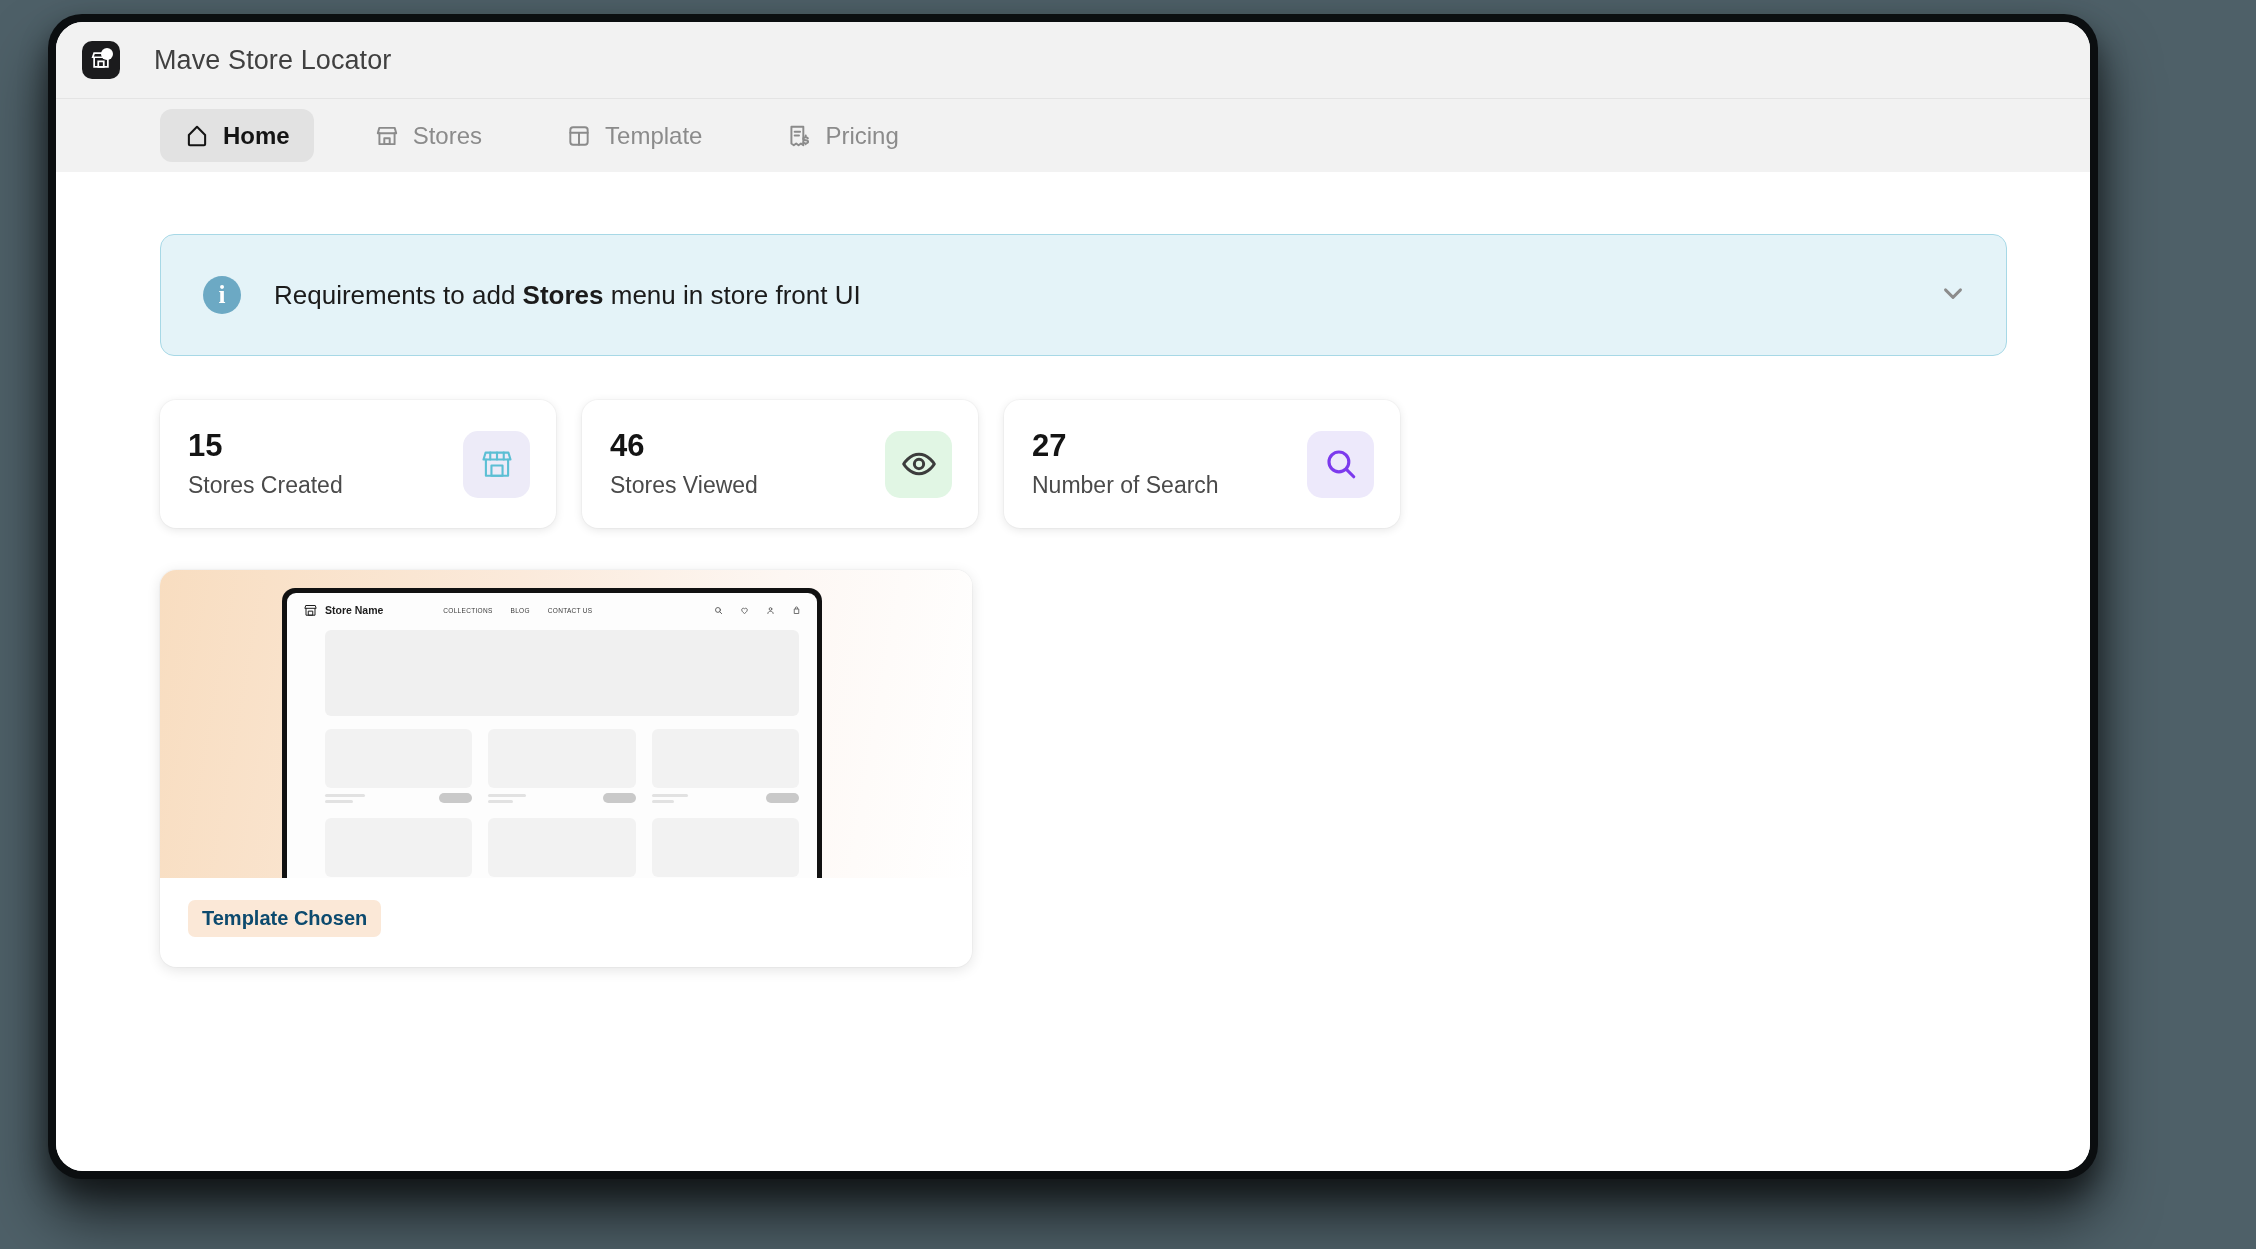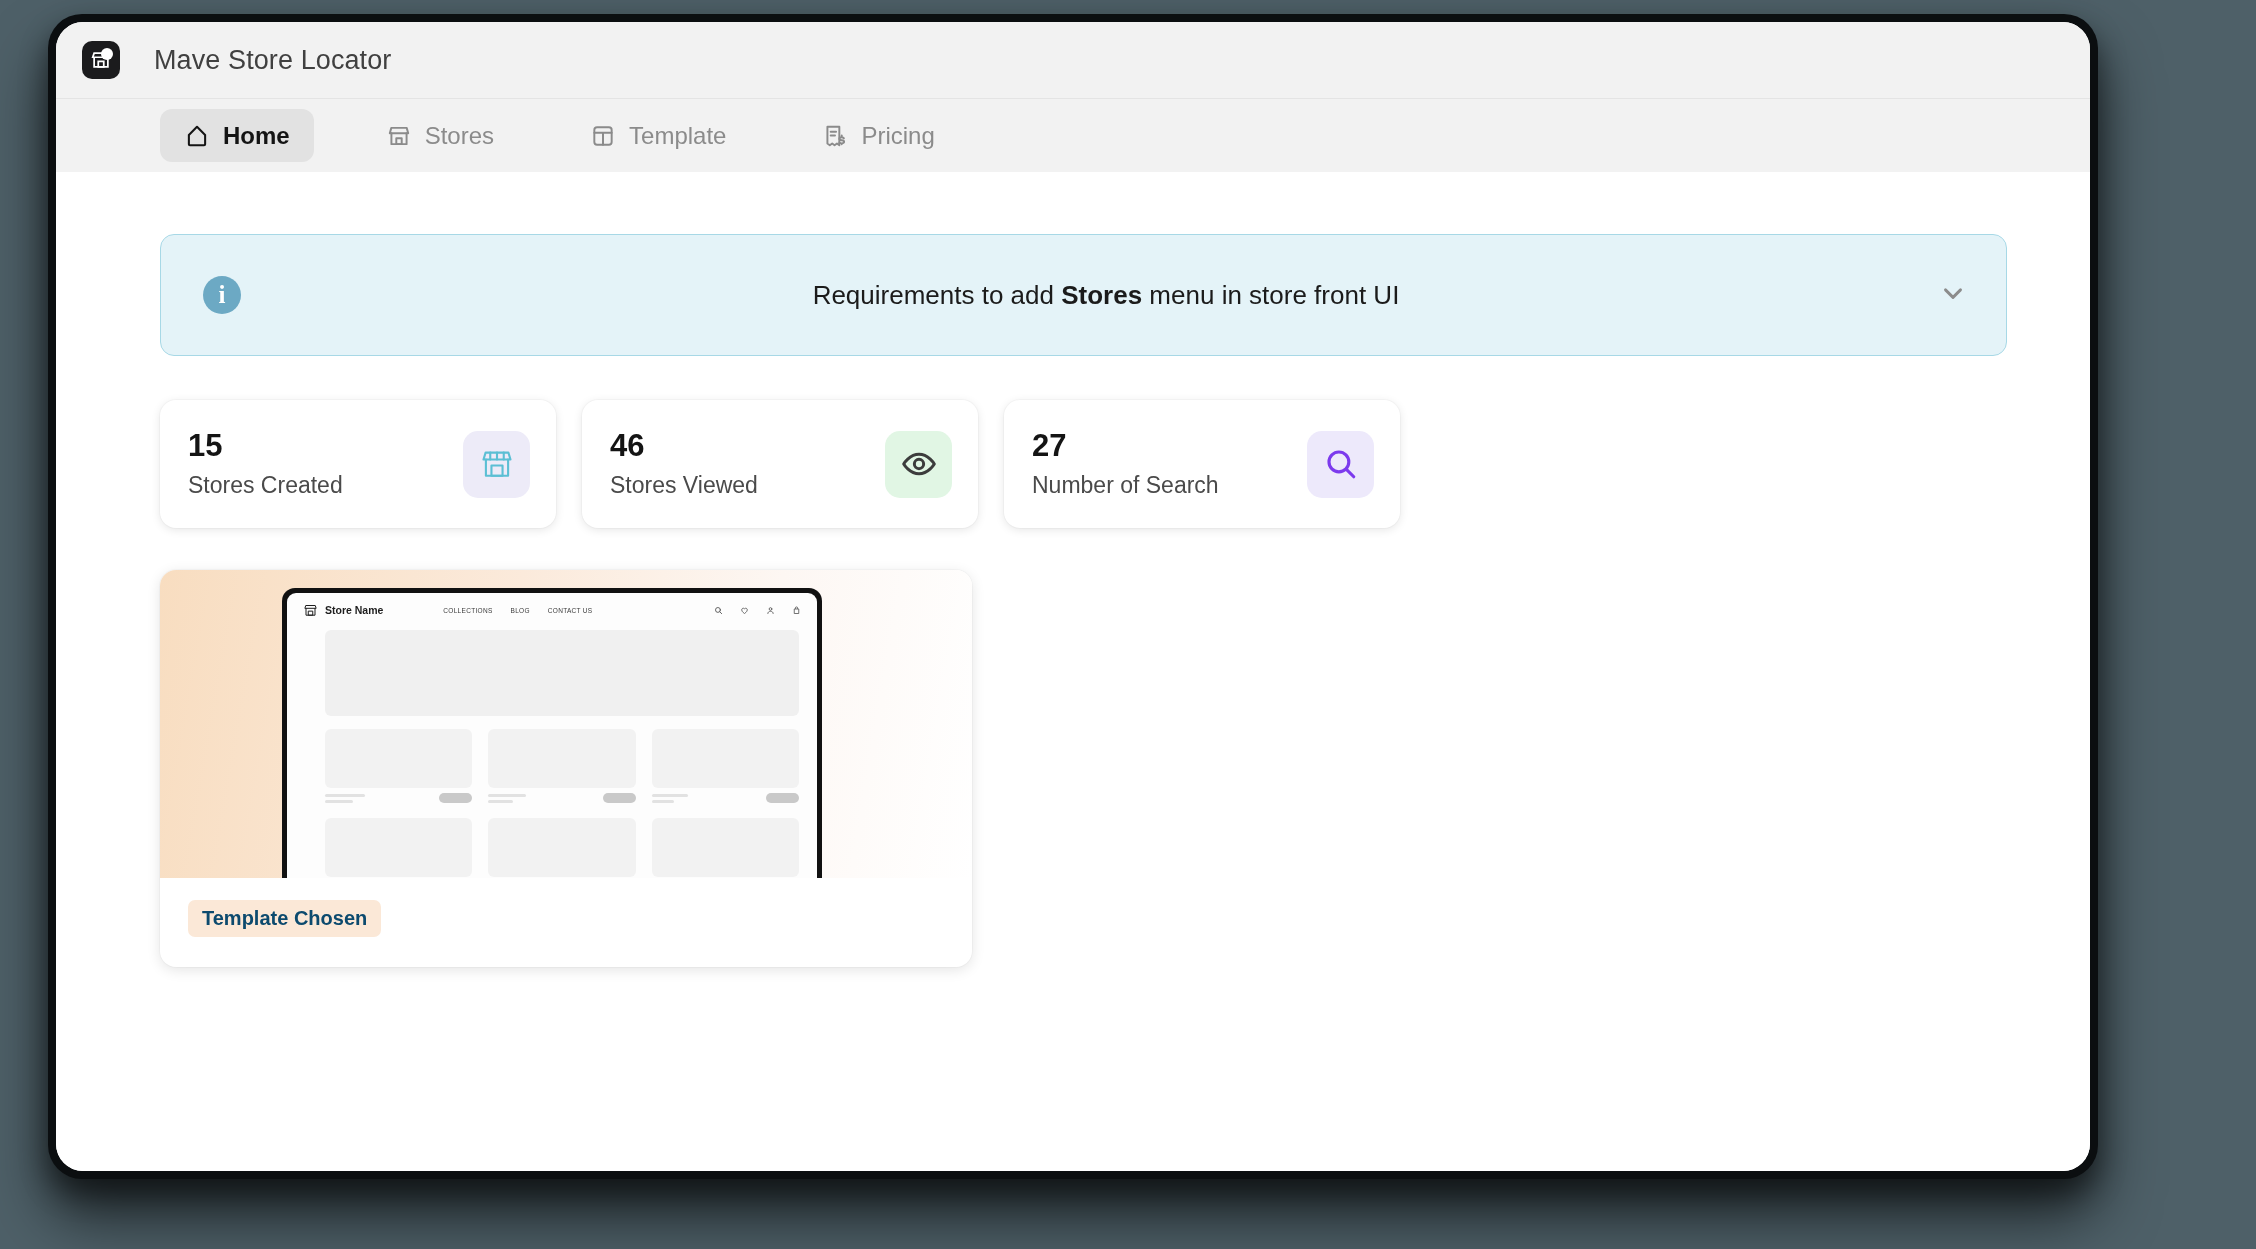--- a/index.html
+++ b/index.html
@@ -73,21 +73,21 @@
   }
 
   
   .navbar {
     height: 74px;
     background: #f2f2f2;
     border-top: 1px solid #e4e4e4;
     display: flex;
     align-items: center;
     padding-left: 104px;
-    gap: 18px;
+    gap: 6px;
     flex: 0 0 auto;
   }
   .nav-item {
     display: flex;
     align-items: center;
     gap: 13px;
     height: 53px;
     padding: 0 24px;
     border-radius: 12px;
     color: #8b8b8b;
@@ -132,21 +132,20 @@
     font-weight: bold;
     font-family: "Liberation Serif", serif;
     flex: 0 0 auto;
   }
   .banner-text {
     margin-left: 33px;
     font-size: 26px;
     color: #1b1b1b;
     font-weight: bold;
     flex: 1 1 auto;
-    text-align: center;
   }
   .banner-text .reg { font-weight: normal; }
   .chev { color: #8c8c8c; flex: 0 0 auto; }
 
   
   .stats {
     display: flex;
     gap: 26px;
     margin-top: 44px;
   }

